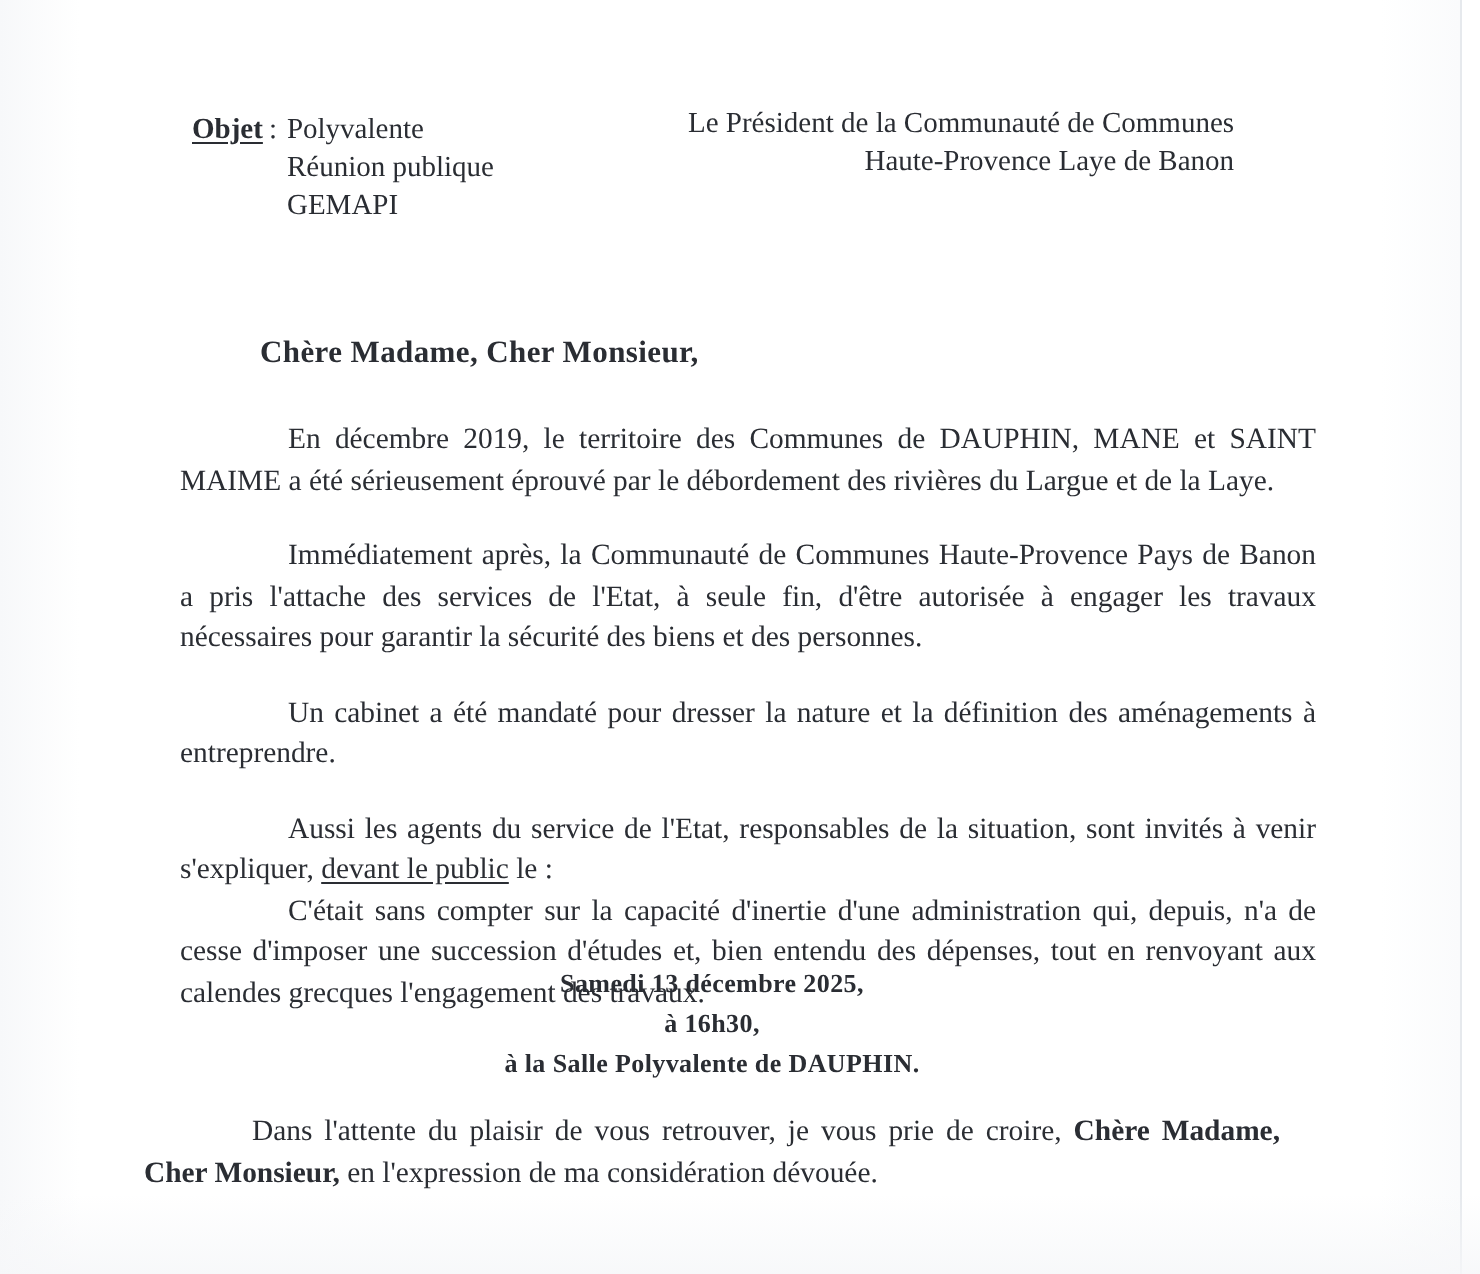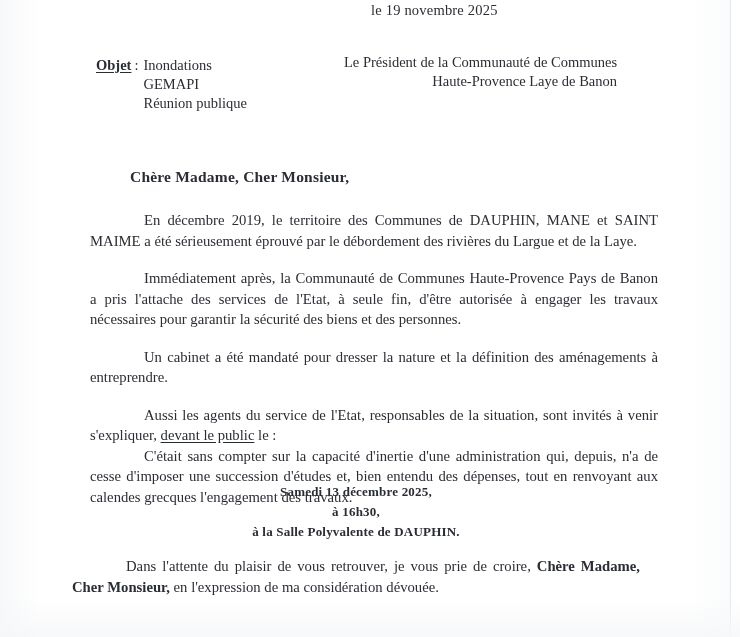--- a/index.html
+++ b/index.html
@@ -161,30 +161,29 @@
 </head>
 <body>
 
 <div class="page">
   <div class="scan-tint"></div>
   <div class="scan-edge"></div>
   <div class="scan-bottom-haze"></div>
 
   <div class="content">
 
-    <div class="date-line">le 19 novembre 2025</div>
 
     <div class="subject-block">
       <div class="subject-row">
         <span class="subject-label">Objet</span>
         <span class="subject-colon">:</span>
         <span class="subject-values">
-          <span>Inondations</span>
+          <span>Polyvalente</span>
+          <span>Réunion publique</span>
           <span>GEMAPI</span>
-          <span>Réunion publique</span>
         </span>
       </div>
     </div>
 
     <div class="sender-block">
       <span>Le Président de la Communauté de Communes</span>
       <span>Haute-Provence Laye de Banon</span>
     </div>
 
     <div class="salutation">Chère Madame, Cher Monsieur,</div>

